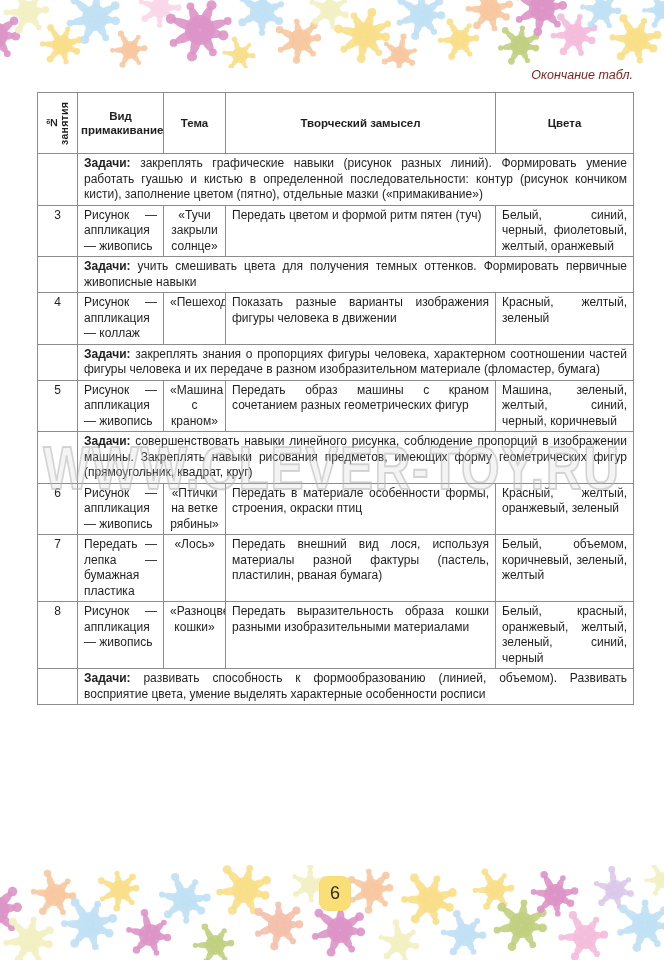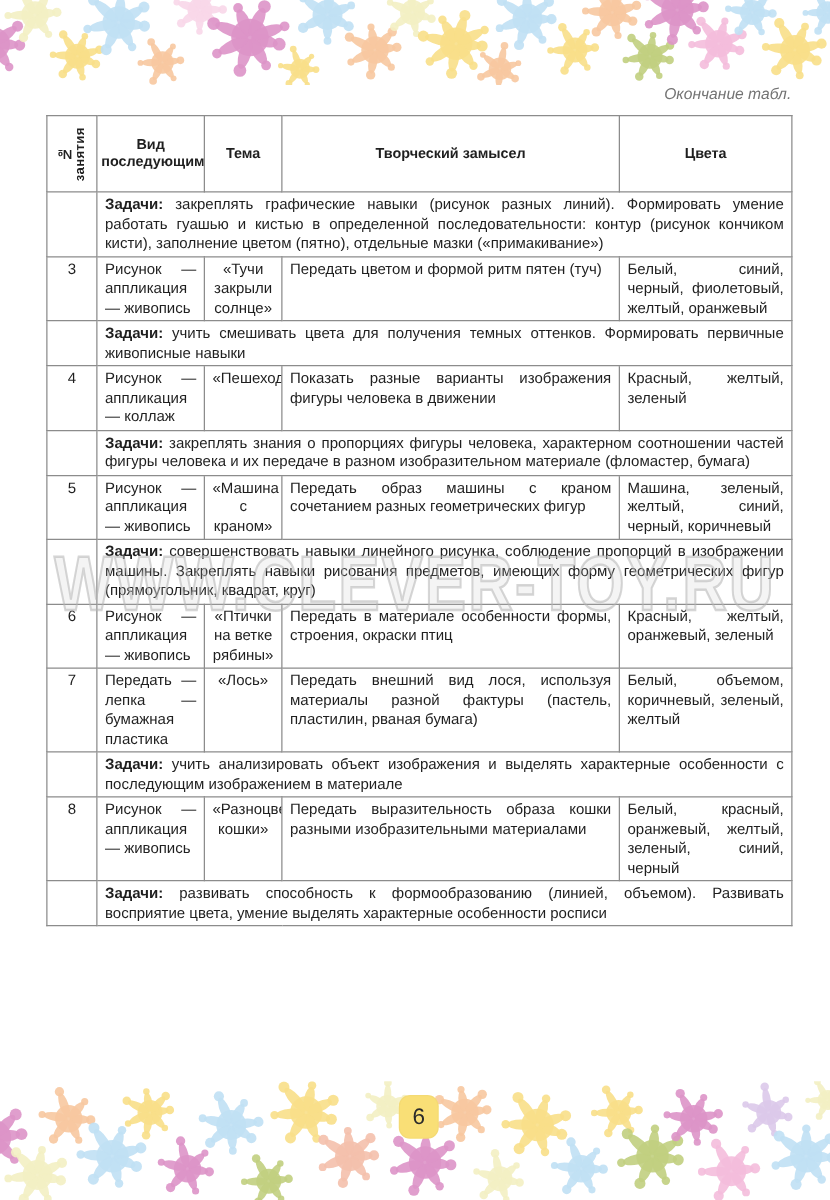--- a/index.html
+++ b/index.html
@@ -9,21 +9,21 @@
     background:#ffffff;
     overflow:hidden;
     font-family:"Liberation Sans", sans-serif;
     color:#1f1f1f;
   }
   .band{position:absolute;left:0;display:block;}
   .band-top{top:0;}
   .band-bottom{bottom:0;}
   .caption{
     position:absolute;top:68px;right:31px;
-    font-style:italic;font-size:12.5px;color:#737373;
+    font-style:italic;font-size:12.5px;color:#7f1d1d;
   }
   table.lesson{
     position:absolute;top:92px;left:37px;
     width:596px;border-collapse:collapse;table-layout:fixed;
     font-size:12px;line-height:15.5px;
   }
   table.lesson td, table.lesson th{
     border:1px solid #8c8c8c;
     padding:2px 6px 2px 6px;
     vertical-align:top;
@@ -444,21 +444,21 @@
         <col style="width:138px">
     </colgroup>
     <thead>
       <tr>
         <th class="th-num">
           <div class="vert">
             <span>№</span>
             <span>занятия</span>
           </div>
         </th>
-        <th>Вид последующим</th>
+        <th>Вид примакивание</th>
         <th>Тема</th>
         <th>Творческий замысел</th>
         <th>Цвета</th>
       </tr>
     </thead>
     <tbody>
       <tr>
         <td class="num"></td>
         <td class="task" colspan="4">
           <span class="blb">Задачи:</span>
@@ -518,27 +518,20 @@
         <td class="just">Передать в материале особенности формы, строения, окраски птиц</td>
         <td class="just">Красный, желтый, оранжевый, зеленый</td>
       </tr>
 
       <tr>
         <td class="num">7</td>
         <td class="just">Передать — лепка — бумажная пластика</td>
         <td class="theme">«Лось»</td>
         <td class="just">Передать внешний вид лося, используя материалы разной фактуры (пастель, пластилин, рваная бумага)</td>
         <td class="just">Белый, объемом, коричневый, зеленый, желтый</td>
-      </tr>
-      <tr>
-        <td class="num"></td>
-        <td class="task" colspan="4">
-          <span class="blb">Задачи:</span>
-          <span>учить анализировать объект изображения и выделять характерные особенности с последующим изображением в материале</span>
-        </td>
       </tr>
 
       <tr>
         <td class="num">8</td>
         <td class="just">Рисунок — аппликация — живопись</td>
         <td class="theme">«Разноцветные кошки»</td>
         <td class="just">Передать выразительность образа кошки разными изобразительными материалами</td>
         <td class="just">Белый, красный, оранжевый, желтый, зеленый, синий, черный</td>
       </tr>
       <tr>

